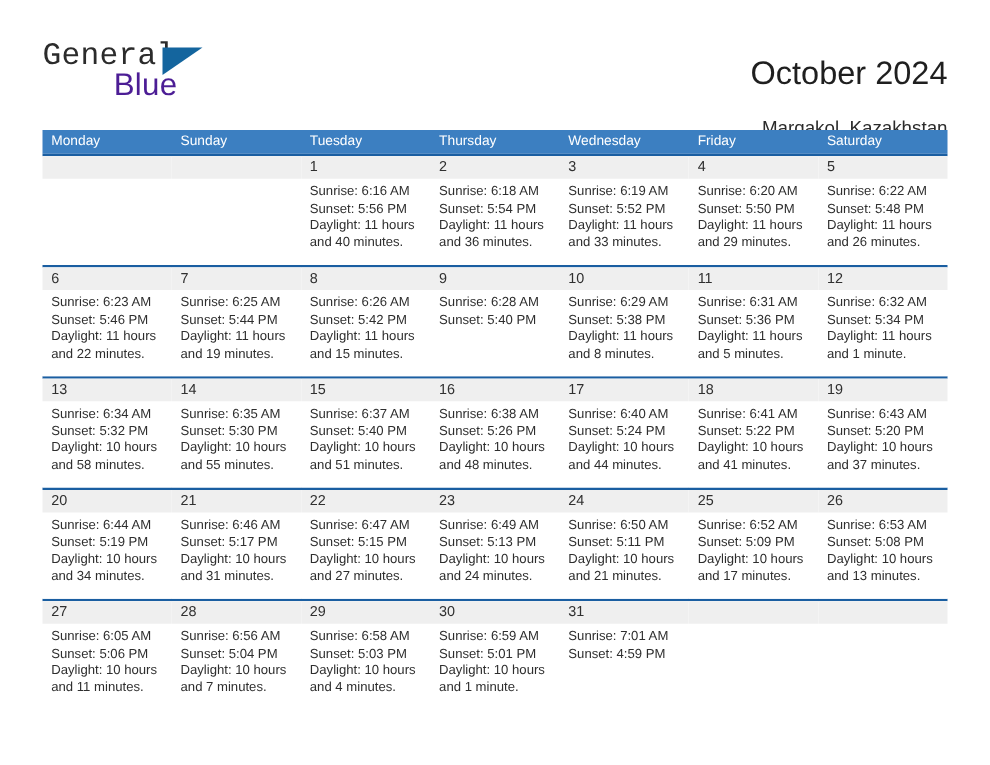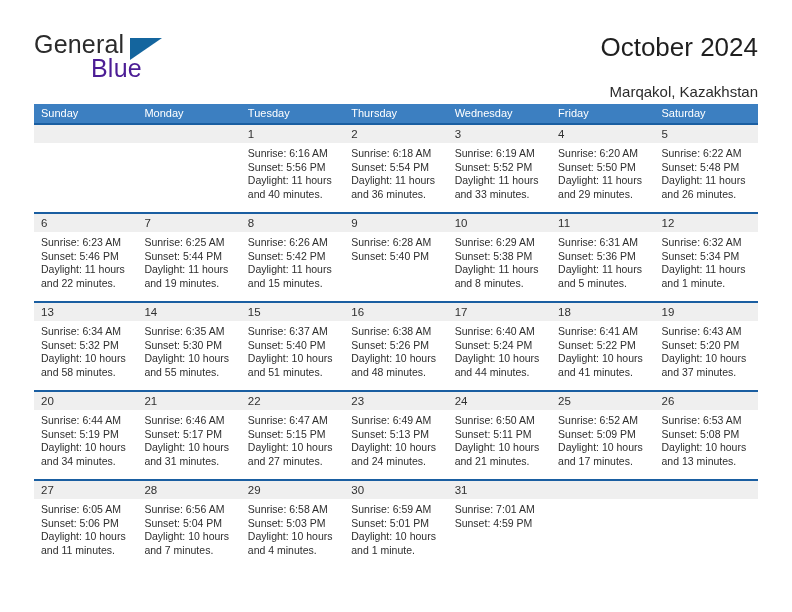--- a/index.html
+++ b/index.html
@@ -36,21 +36,21 @@
     width: 230px;
     height: 60px;
   }
   .brand-general {
     position: absolute;
     left: 0;
     top: 2px;
     font-size: 25px;
     letter-spacing: .2px;
     color: #2b2b2b;
-    font-family: Liberation Sans, sans-serif;
+    font-family: Liberation Mono, monospace;
   }
   .brand-triangle {
     position: absolute;
     left: 96px;
     top: 10px;
     width: 0;
     height: 0;
     border-left: 32px solid #14659e;
     border-bottom: 22px solid transparent;
   }
@@ -59,21 +59,21 @@
     left: 57px;
     top: 26px;
     font-size: 25px;
     color: #4c1d95;
     letter-spacing: .2px;
   }
 
   .title-block {
     position: absolute;
     right: 0;
-    top: 4px;
+    top: 15px;
     text-align: right;
   }
   .cal-title {
     font-size: 26px;
     color: #1f1f1f;
     line-height: 30px;
     white-space: nowrap;
   }
   .cal-subtitle {
     font-size: 15px;
@@ -160,22 +160,22 @@
     <div class="title-block">
       <div class="cal-title">October 2024</div>
       <div class="cal-subtitle">Marqakol, Kazakhstan</div>
     </div>
 
   </div>
 
   <div class="calendar">
 
     <div class="weekdays">
+      <div class="weekday">Monday</div>
       <div class="weekday">Sunday</div>
-      <div class="weekday">Monday</div>
       <div class="weekday">Tuesday</div>
       <div class="weekday">Thursday</div>
       <div class="weekday">Wednesday</div>
       <div class="weekday">Friday</div>
       <div class="weekday">Saturday</div>
     </div>
 
     <div class="week">
       <div class="day empty">
         <div class="day-num"></div>

